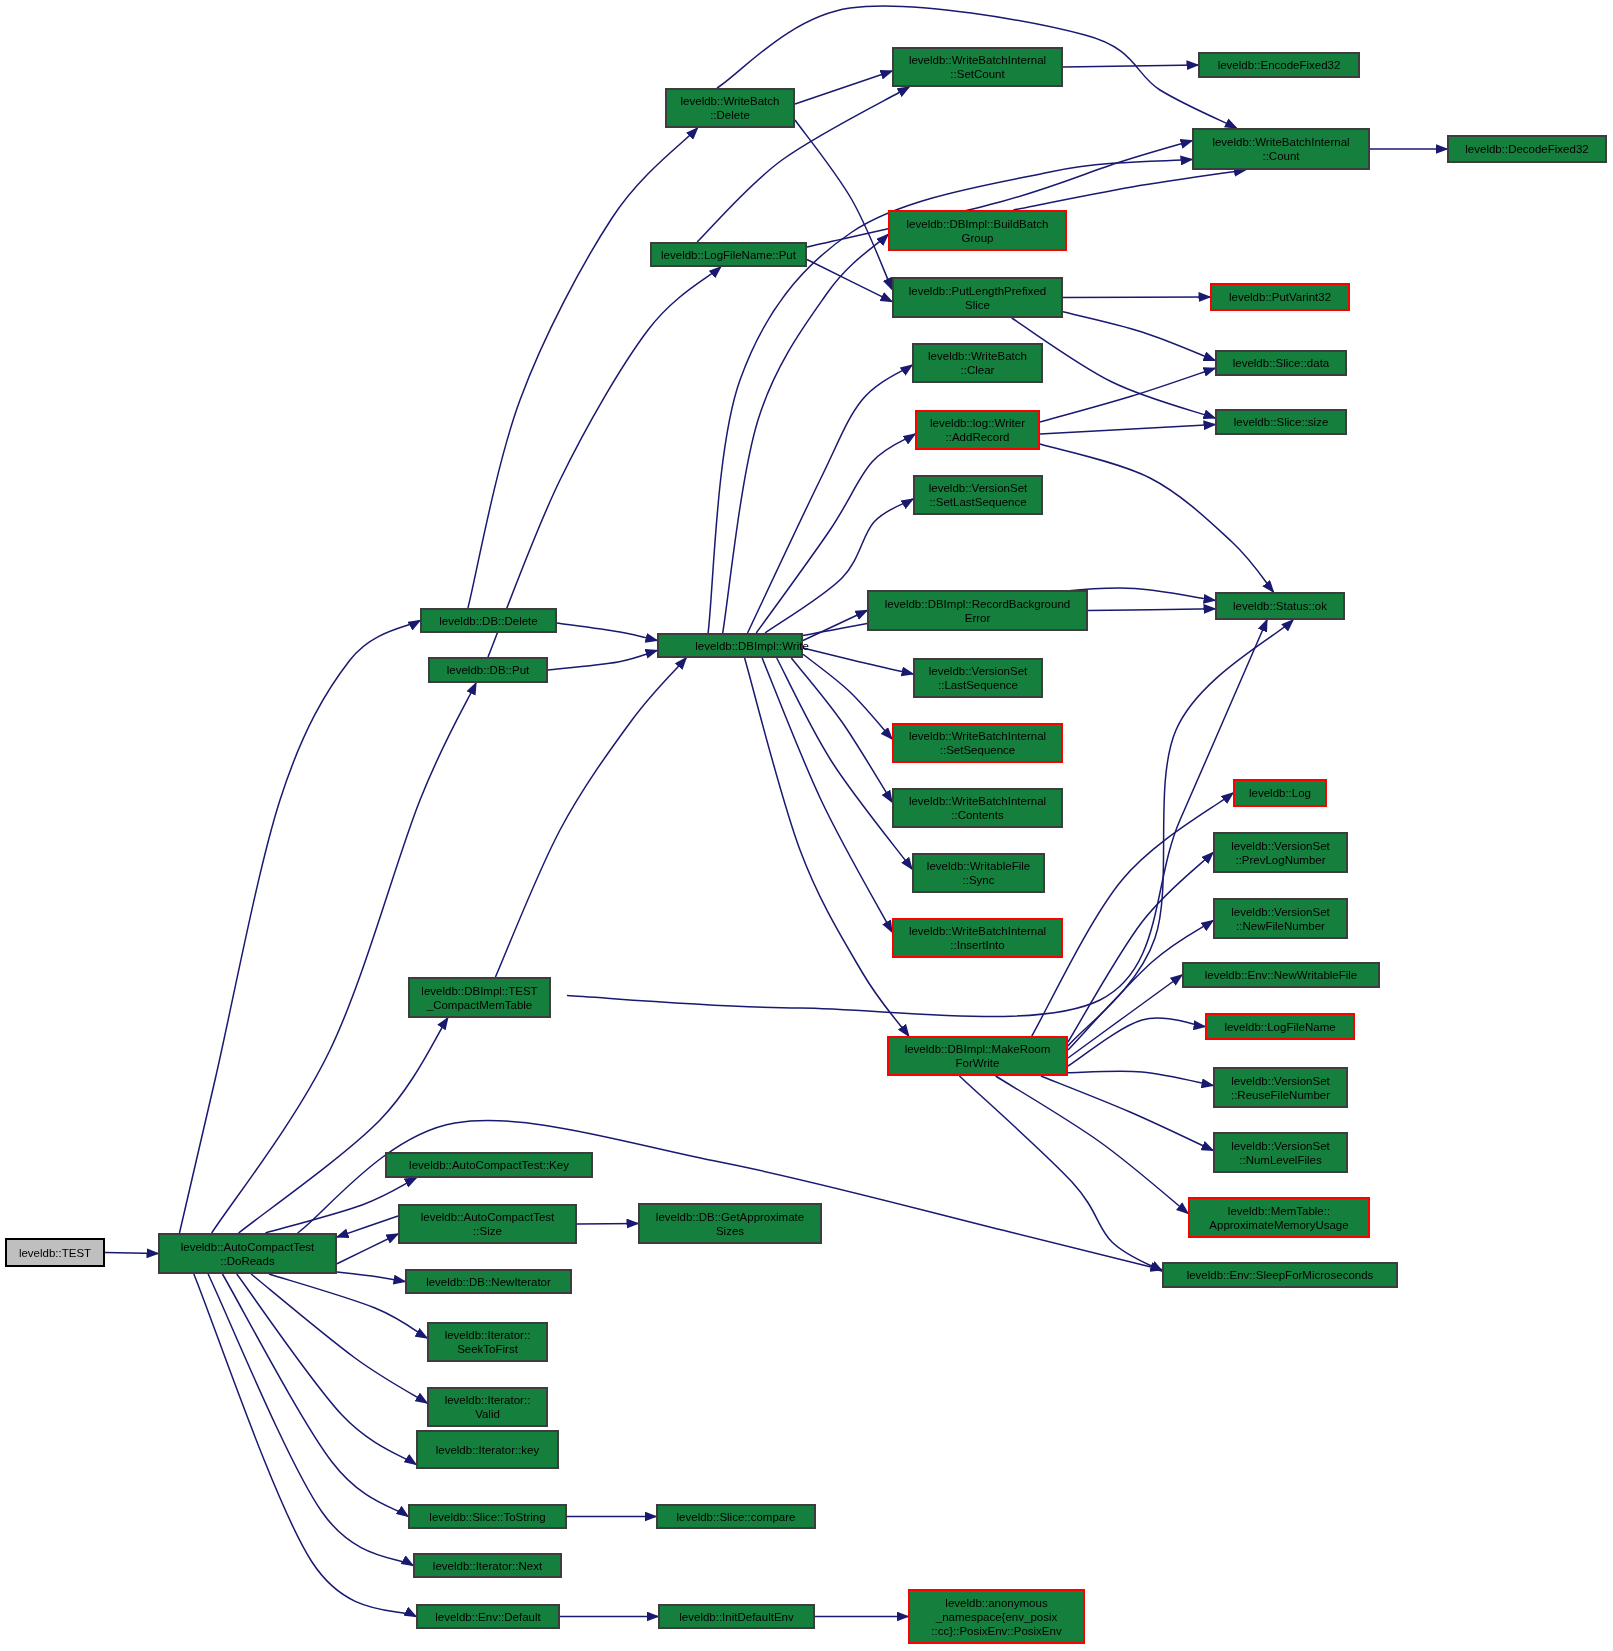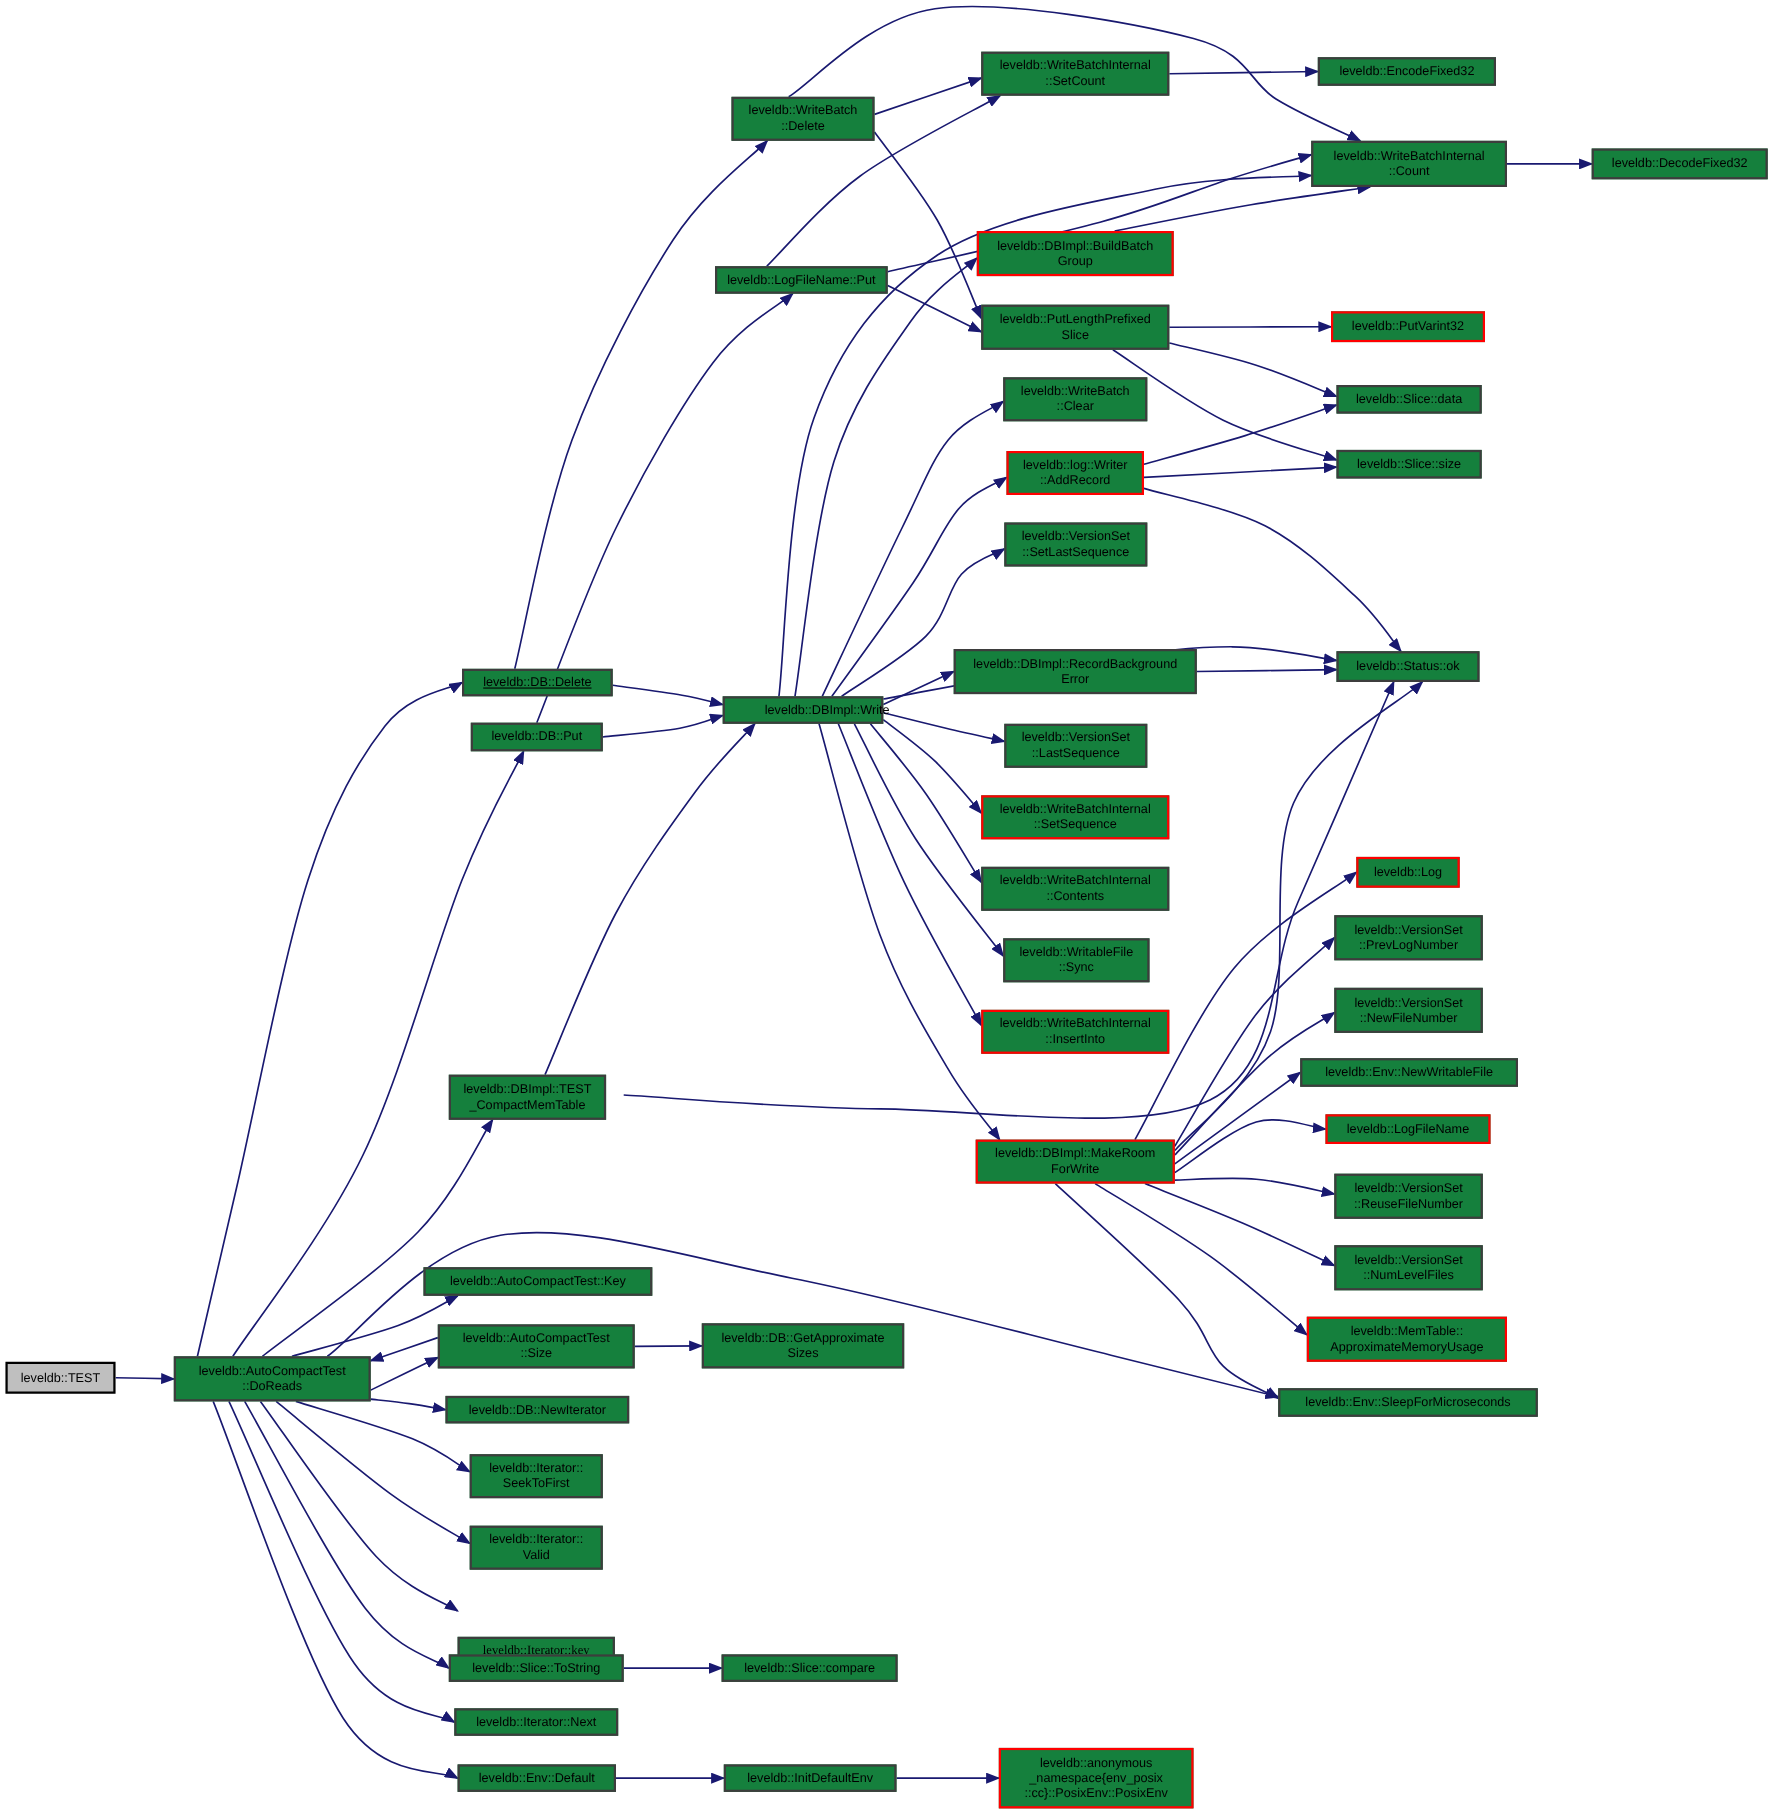--- a/index.html
+++ b/index.html
@@ -105,21 +105,21 @@
       </g>
   </svg>
   <div id="nodes">
       <div class="node node--focus" style="left: 5px; top: 1238px; width: 100px; height: 29px;">
         <div class="lbl">leveldb::TEST</div>
       </div>
       <div class="node" style="left: 158px; top: 1233px; width: 179px; height: 41px;">
         <div class="lbl">leveldb::AutoCompactTest</div>
         <div class="lbl">::DoReads</div>
       </div>
-      <div class="node" style="left: 420px; top: 608px; width: 137px; height: 25px; text-decoration: underline;">
+      <div class="node" style="left: 420px; top: 608px; width: 137px; height: 25px;">
         <div class="lbl">leveldb::DB::Delete</div>
       </div>
       <div class="node" style="left: 428px; top: 657px; width: 120px; height: 26px;">
         <div class="lbl">leveldb::DB::Put</div>
       </div>
       <div class="node" style="left: 408px; top: 977px; width: 143px; height: 41px;">
         <div class="lbl">leveldb::DBImpl::TEST</div>
         <div class="lbl">_CompactMemTable</div>
       </div>
       <div class="node" style="left: 385px; top: 1152px; width: 208px; height: 26px;">
@@ -133,21 +133,21 @@
         <div class="lbl">leveldb::DB::NewIterator</div>
       </div>
       <div class="node" style="left: 427px; top: 1322px; width: 121px; height: 40px;">
         <div class="lbl">leveldb::Iterator::</div>
         <div class="lbl">SeekToFirst</div>
       </div>
       <div class="node" style="left: 427px; top: 1387px; width: 121px; height: 40px;">
         <div class="lbl">leveldb::Iterator::</div>
         <div class="lbl">Valid</div>
       </div>
-      <div class="node" style="left: 416px; top: 1488px; width: 143px; height: 25px; font-family: Liberation Serif, serif;">
+      <div class="node" style="left: 416px; top: 1430px; width: 143px; height: 39px;">
         <div class="lbl">leveldb::Iterator::key</div>
       </div>
       <div class="node" style="left: 408px; top: 1504px; width: 159px; height: 25px;">
         <div class="lbl">leveldb::Slice::ToString</div>
       </div>
       <div class="node" style="left: 413px; top: 1553px; width: 149px; height: 25px;">
         <div class="lbl">leveldb::Iterator::Next</div>
       </div>
       <div class="node" style="left: 416px; top: 1604px; width: 144px; height: 25px;">
         <div class="lbl">leveldb::Env::Default</div>

